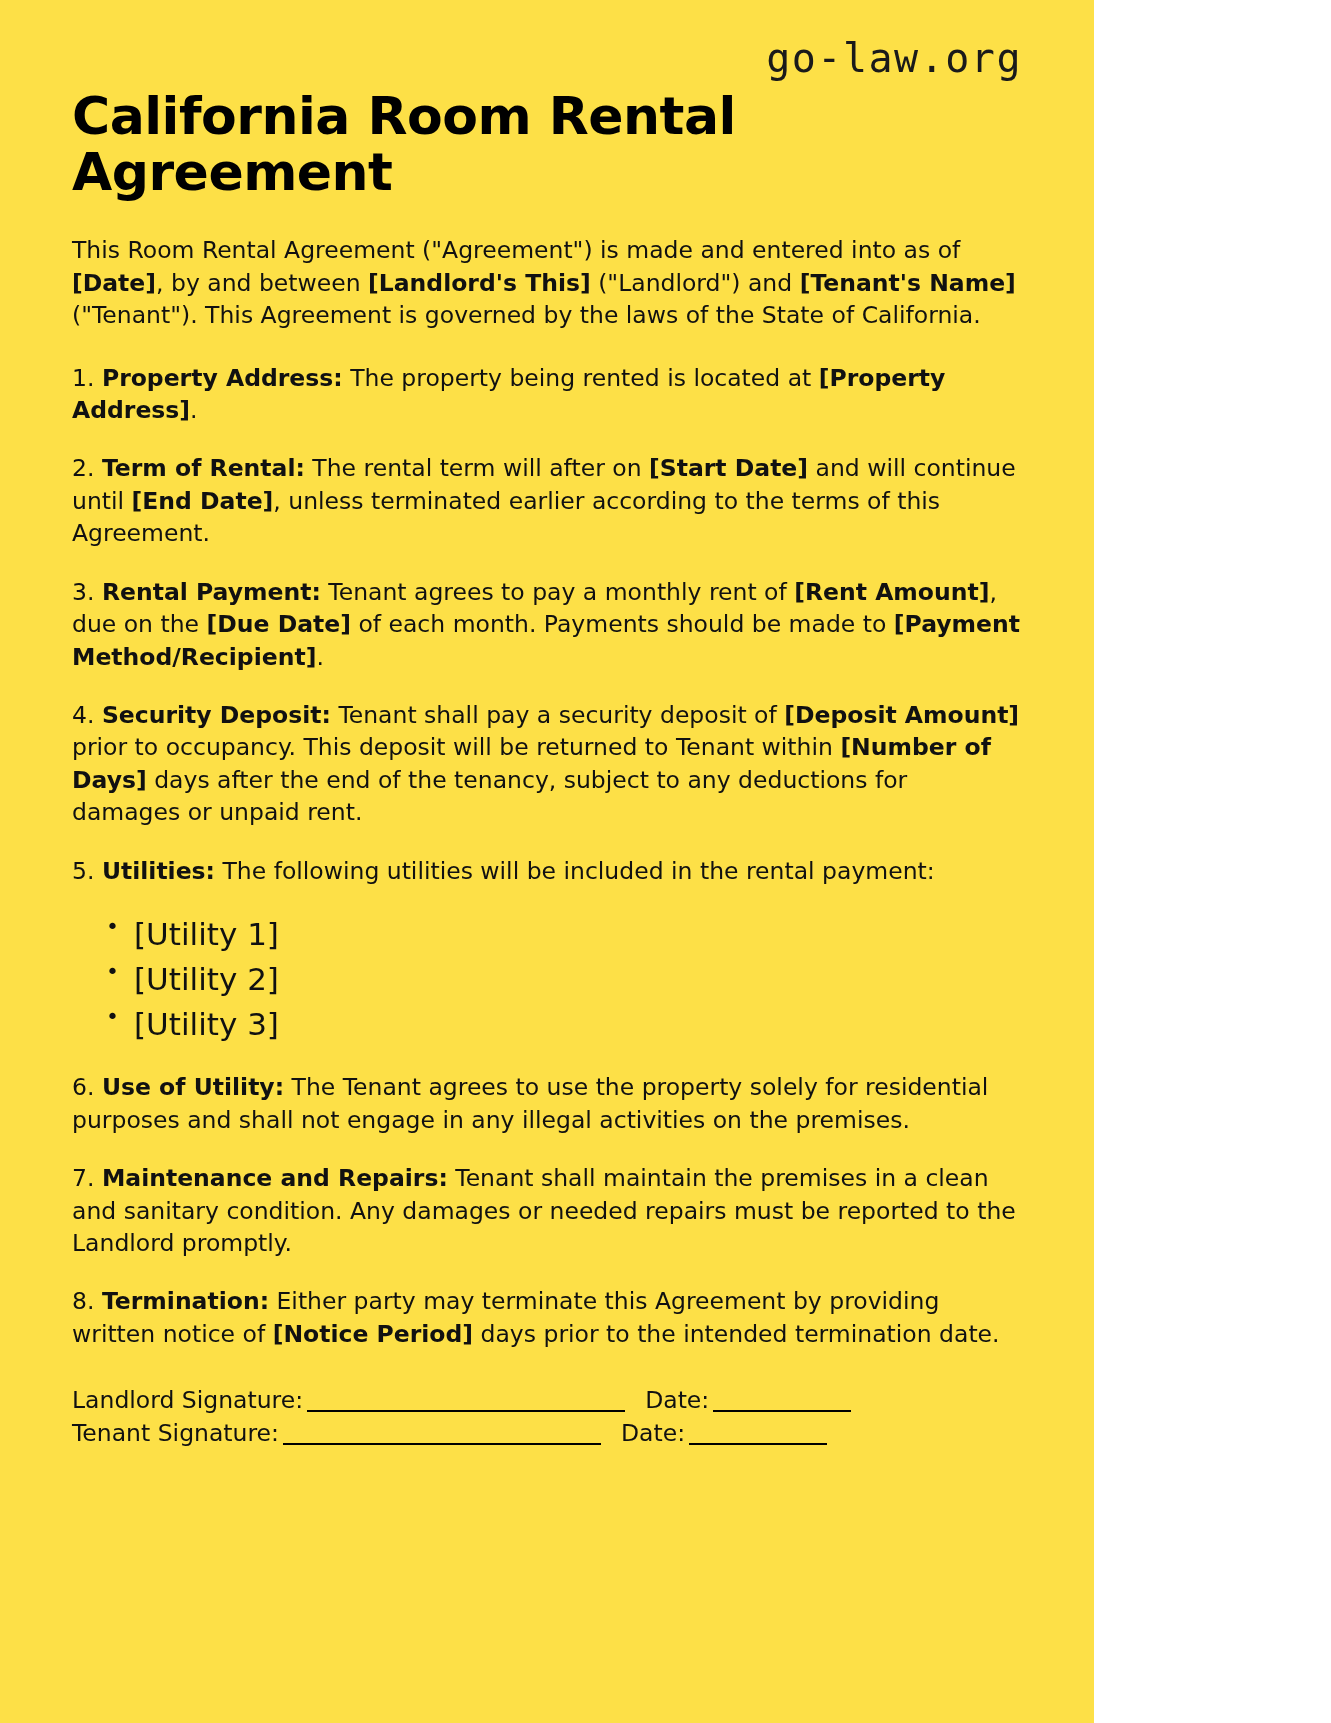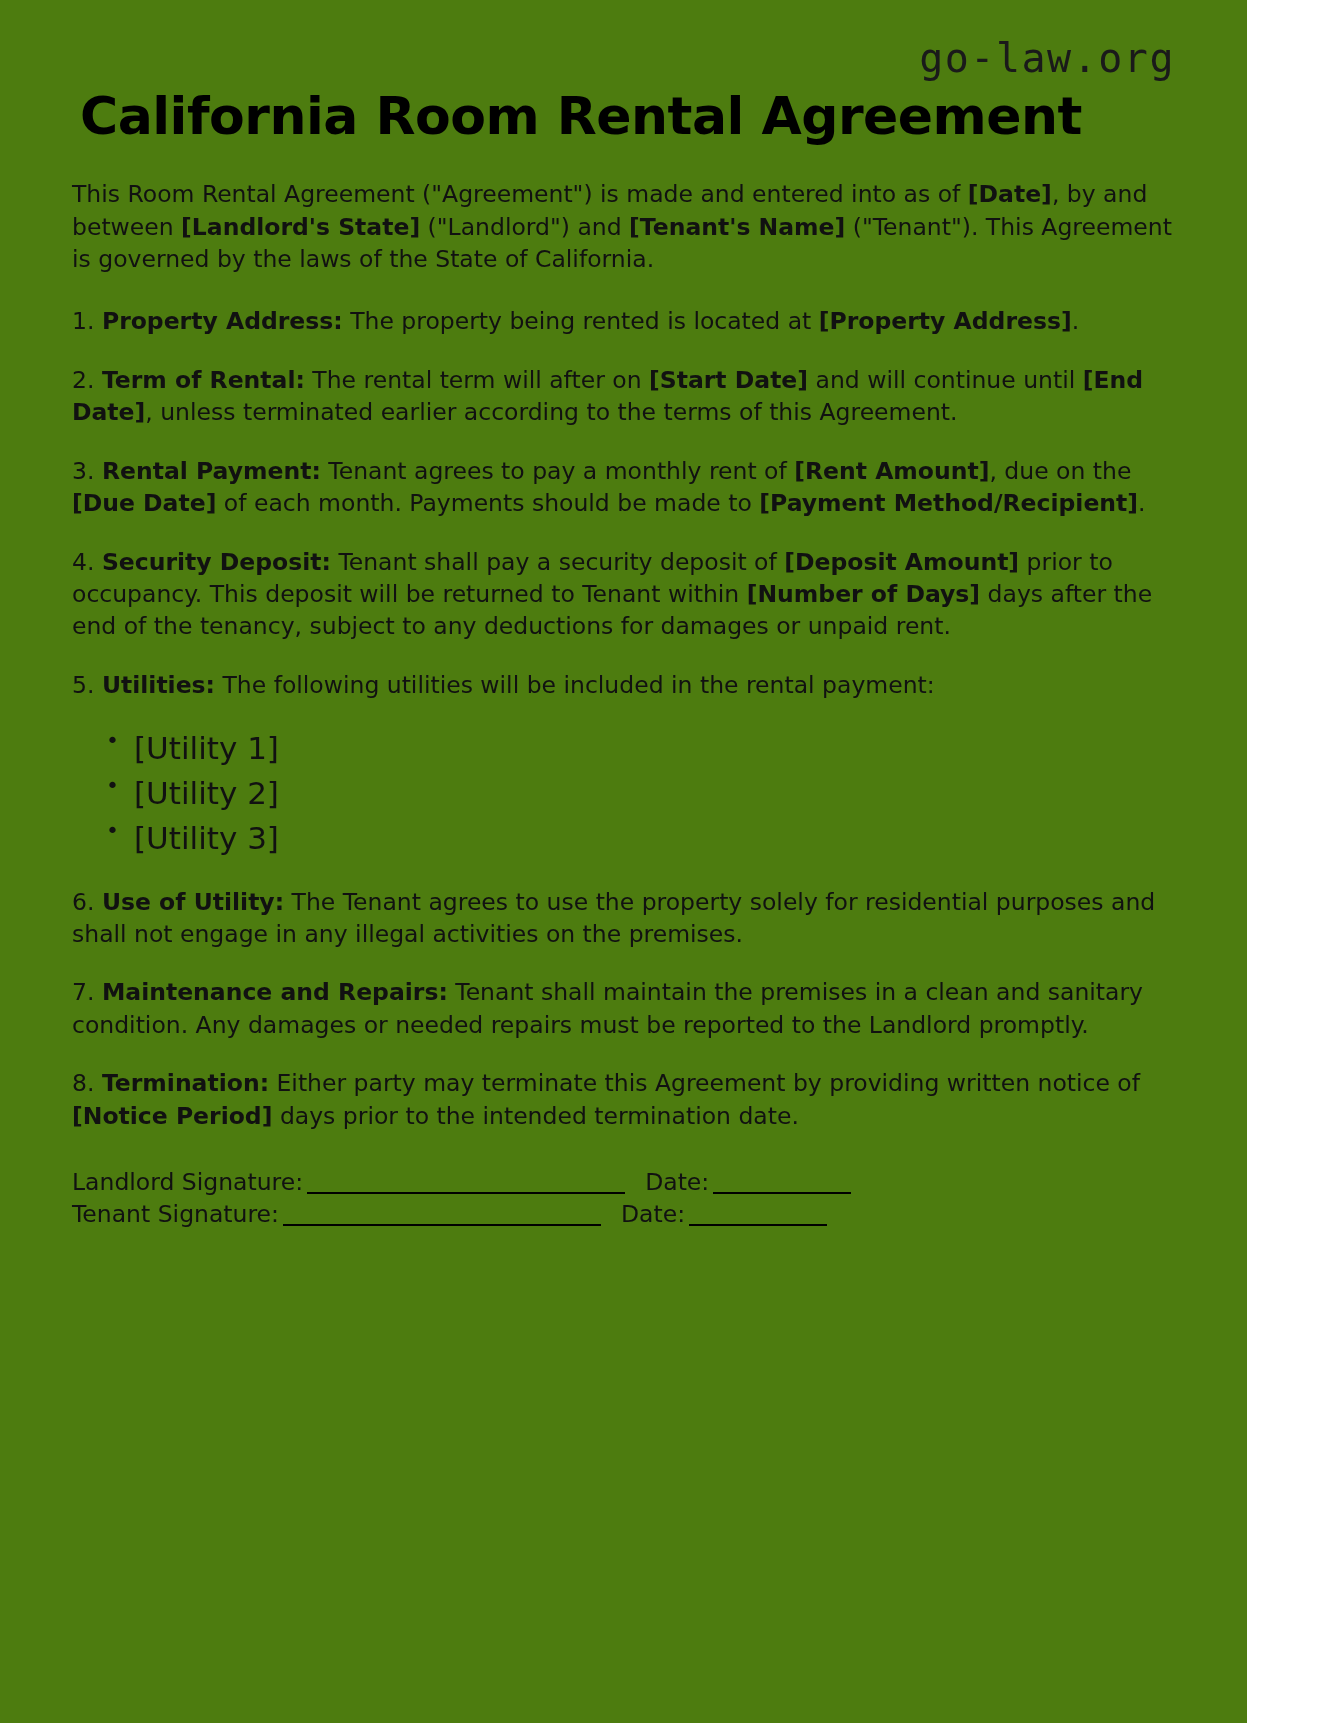--- a/index.html
+++ b/index.html
@@ -10,39 +10,39 @@
   body {
     width: 1331px;
     height: 1723px;
     font-family: "DejaVu Sans", sans-serif;
     color: #000000;
     position: relative;
     overflow: hidden;
   }
   .page {
     box-sizing: border-box;
-    width: 1247px;
+    width: 1094px;
     min-height: 1723px;
     padding: 40px 72px 16px 72px;
-    background: #4d7c0f;
+    background: #fde047;
     position: relative;
   }
   .watermark {
     position: absolute;
     top: 38px;
     right: 72px;
     font-family: "DejaVu Sans Mono", monospace;
     font-size: 40px;
     letter-spacing: 1.5px;
     color: #1a1a1a;
     line-height: 1;
     white-space: nowrap;
   }
   h1.doc-title {
-    margin: 48px 0 0 8px;
+    margin: 48px 0 0 0;
     padding: 0;
     font-family: "DejaVu Sans", sans-serif;
     font-weight: bold;
     font-size: 52px;
     line-height: 1.08;
     letter-spacing: -0.5px;
     color: #000000;
   }
   .body-block {
     margin-top: 34px;
@@ -110,21 +110,21 @@
 <body>
 
 <div class="page">
 
   <div class="watermark">go-law.org</div>
 
   <h1 class="doc-title">California Room Rental Agreement</h1>
 
   <div class="body-block">
 
-    <p class="para intro"><span>This Room Rental Agreement ("Agreement") is made and entered into as of </span><strong>[Date]</strong><span>, by and between </span><strong>[Landlord's State]</strong><span> ("Landlord") and </span><strong>[Tenant's Name]</strong><span> ("Tenant"). This Agreement is governed by the laws of the State of California.</span></p>
+    <p class="para intro"><span>This Room Rental Agreement ("Agreement") is made and entered into as of </span><strong>[Date]</strong><span>, by and between </span><strong>[Landlord's This]</strong><span> ("Landlord") and </span><strong>[Tenant's Name]</strong><span> ("Tenant"). This Agreement is governed by the laws of the State of California.</span></p>
 
     <p class="para"><span>1.</span> <strong>Property Address:</strong><span> The property being rented is located at </span><strong>[Property Address]</strong><span>.</span></p>
 
     <p class="para"><span>2.</span> <strong>Term of Rental:</strong><span> The rental term will after on </span><strong>[Start Date]</strong><span> and will continue until </span><strong>[End Date]</strong><span>, unless terminated earlier according to the terms of this Agreement.</span></p>
 
     <p class="para"><span>3.</span> <strong>Rental Payment:</strong><span> Tenant agrees to pay a monthly rent of </span><strong>[Rent Amount]</strong><span>, due on the </span><strong>[Due Date]</strong><span> of each month. Payments should be made to </span><strong>[Payment Method/Recipient]</strong><span>.</span></p>
 
     <p class="para"><span>4.</span> <strong>Security Deposit:</strong><span> Tenant shall pay a security deposit of </span><strong>[Deposit Amount]</strong><span> prior to occupancy. This deposit will be returned to Tenant within </span><strong>[Number of Days]</strong><span> days after the end of the tenancy, subject to any deductions for damages or unpaid rent.</span></p>
 
     <p class="para"><span>5.</span> <strong>Utilities:</strong><span> The following utilities will be included in the rental payment:</span></p>

